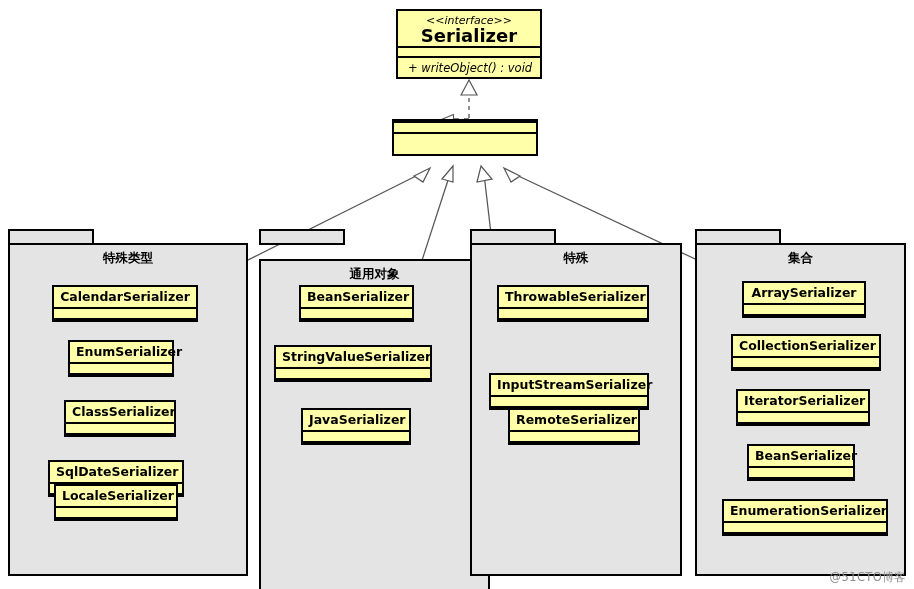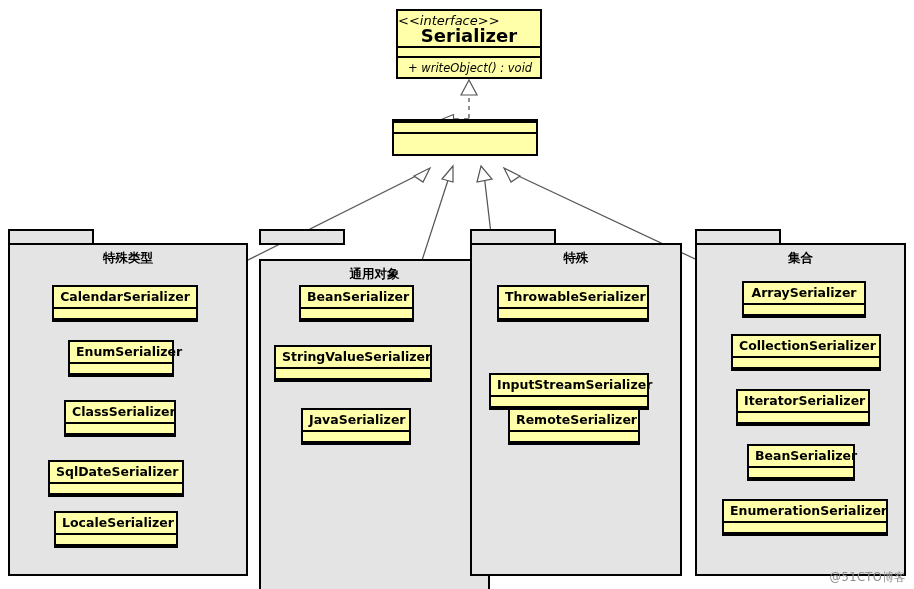--- a/index.html
+++ b/index.html
@@ -50,21 +50,22 @@
 
   
   .uml-interface {
     position: absolute;
     background: #ffffaa;
     border: 2px solid #000000;
     box-sizing: border-box;
     z-index: 5;
   }
   .uml-interface .stereo {
-    font-size: 13px;
+    text-align: center;
+    font-size: 11px;
     font-style: italic;
     color: #000000;
     line-height: 14px;
     padding-top: 3px;
   }
   .uml-interface .iname {
     text-align: center;
     font-weight: bold;
     font-size: 18px;
     color: #000000;
@@ -210,21 +211,21 @@
     <div class="uml-class" style="left: 64px; top: 400px; width: 112px; height: 37px;">
       <div class="cname">ClassSerializer</div>
       <div class="compartment"></div>
       <div class="compartment"></div>
     </div>
     <div class="uml-class" style="left: 48px; top: 460px; width: 136px; height: 37px;">
       <div class="cname">SqlDateSerializer</div>
       <div class="compartment"></div>
       <div class="compartment"></div>
     </div>
-    <div class="uml-class" style="left: 54px; top: 511px; width: 124px; height: 37px;">
+    <div class="uml-class" style="left: 54px; top: 484px; width: 124px; height: 37px;">
       <div class="cname">LocaleSerializer</div>
       <div class="compartment"></div>
       <div class="compartment"></div>
     </div>
     <div class="uml-class" style="left: 299px; top: 285px; width: 115px; height: 37px;">
       <div class="cname">BeanSerializer</div>
       <div class="compartment"></div>
       <div class="compartment"></div>
     </div>
     <div class="uml-class" style="left: 274px; top: 345px; width: 158px; height: 37px;">

